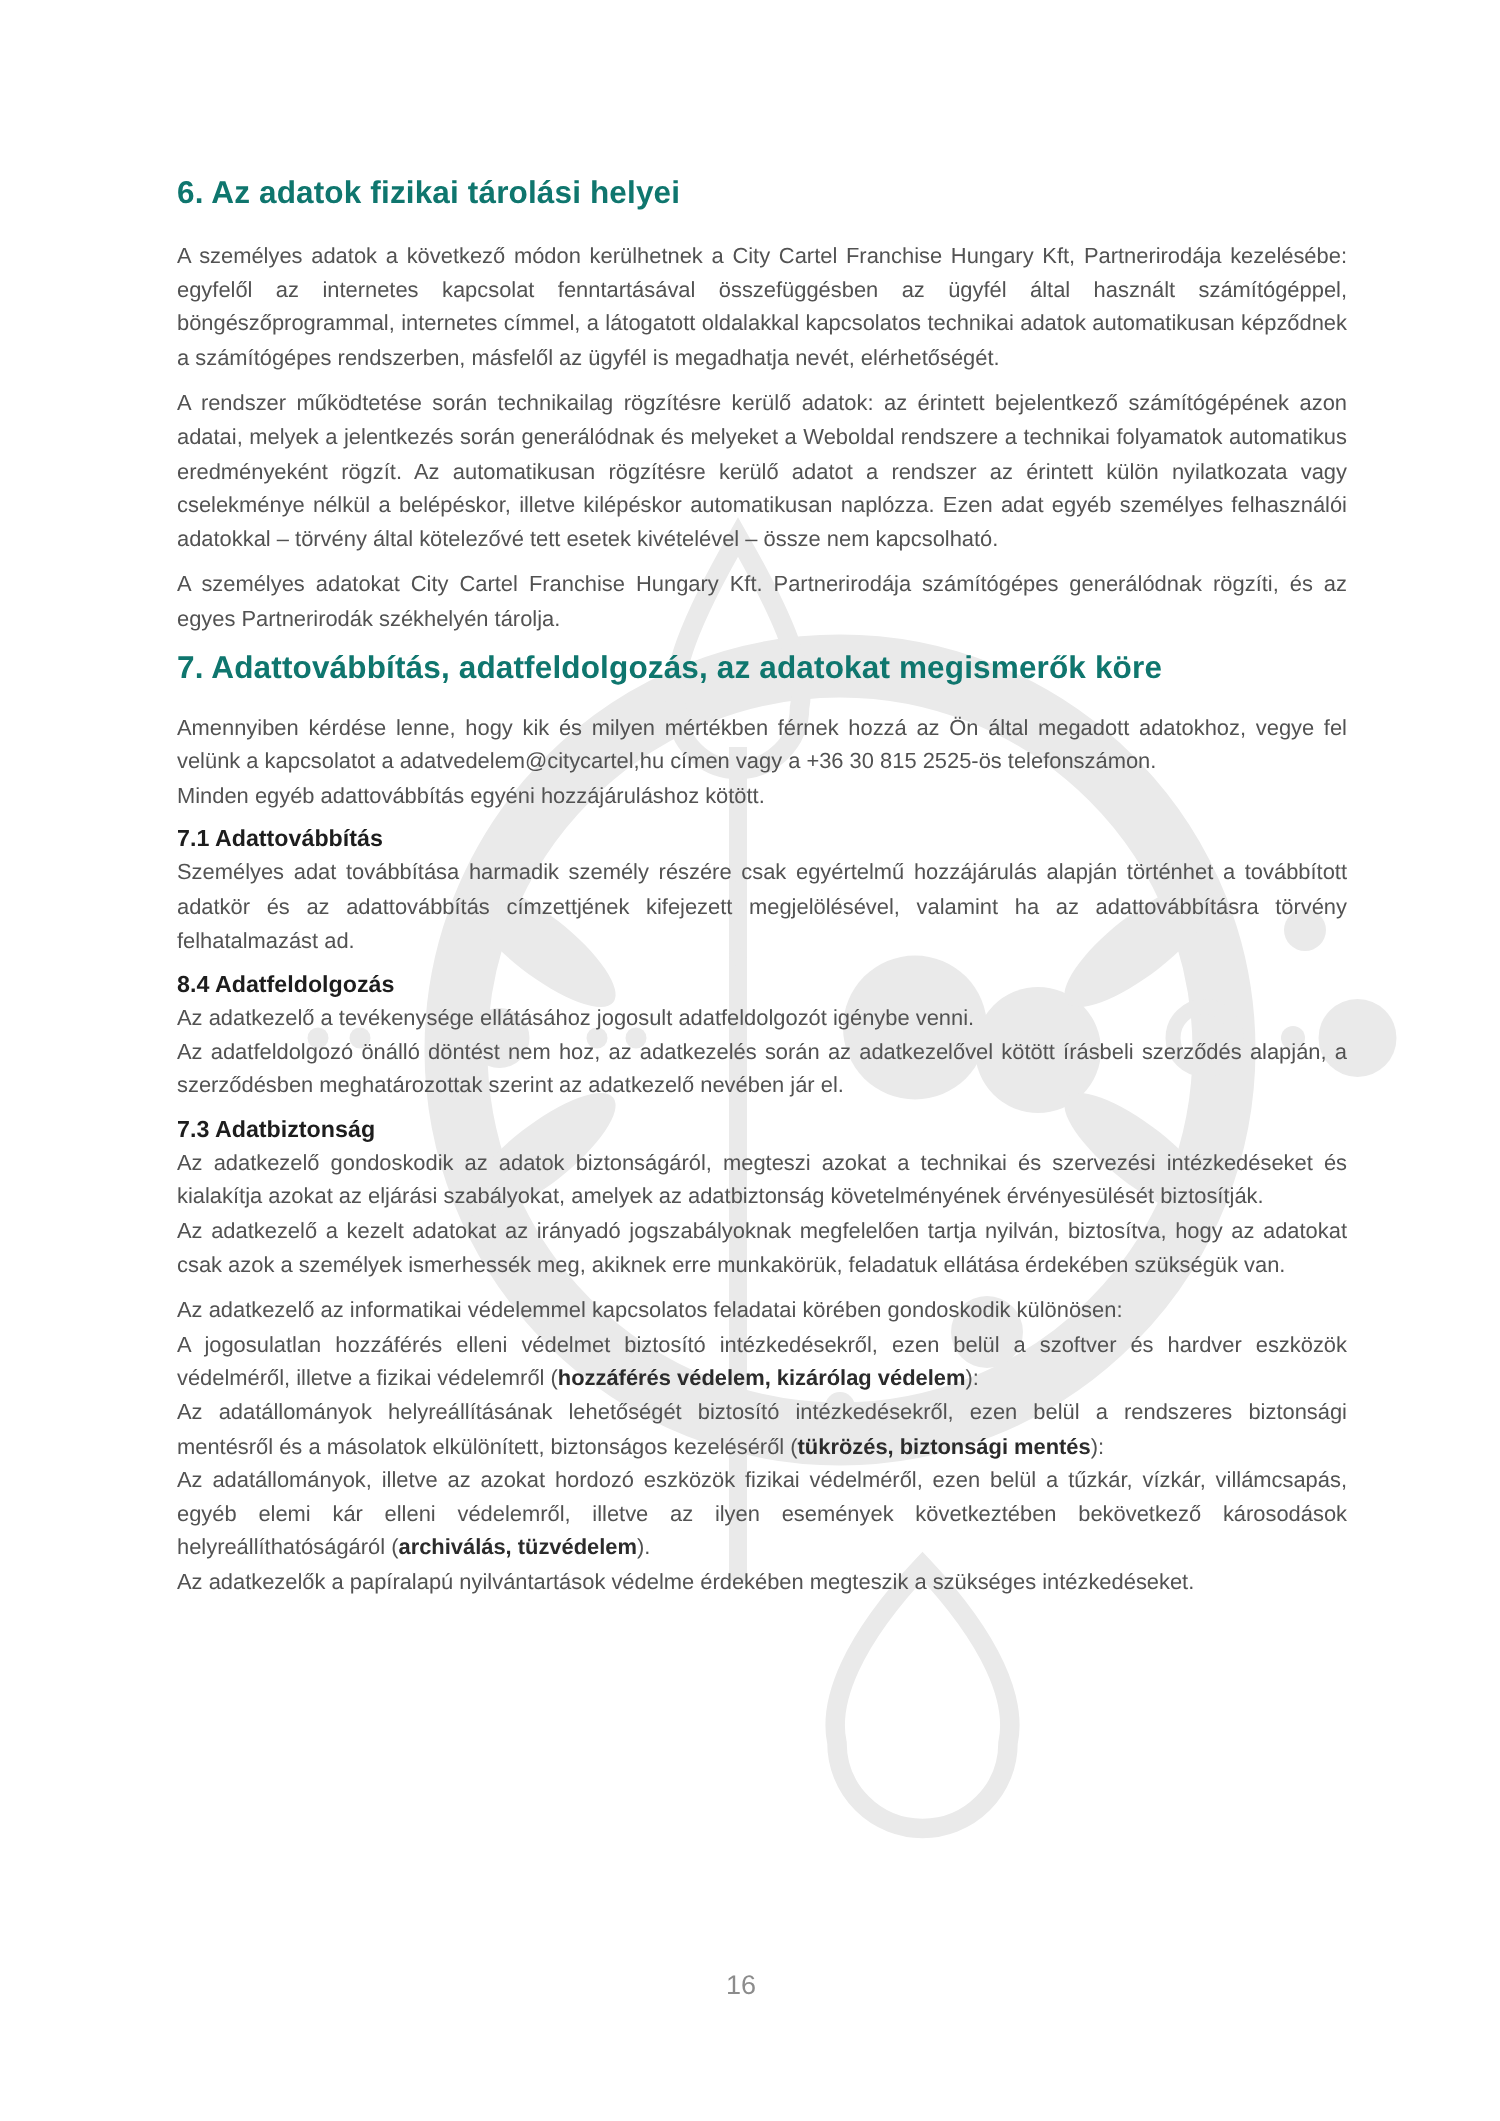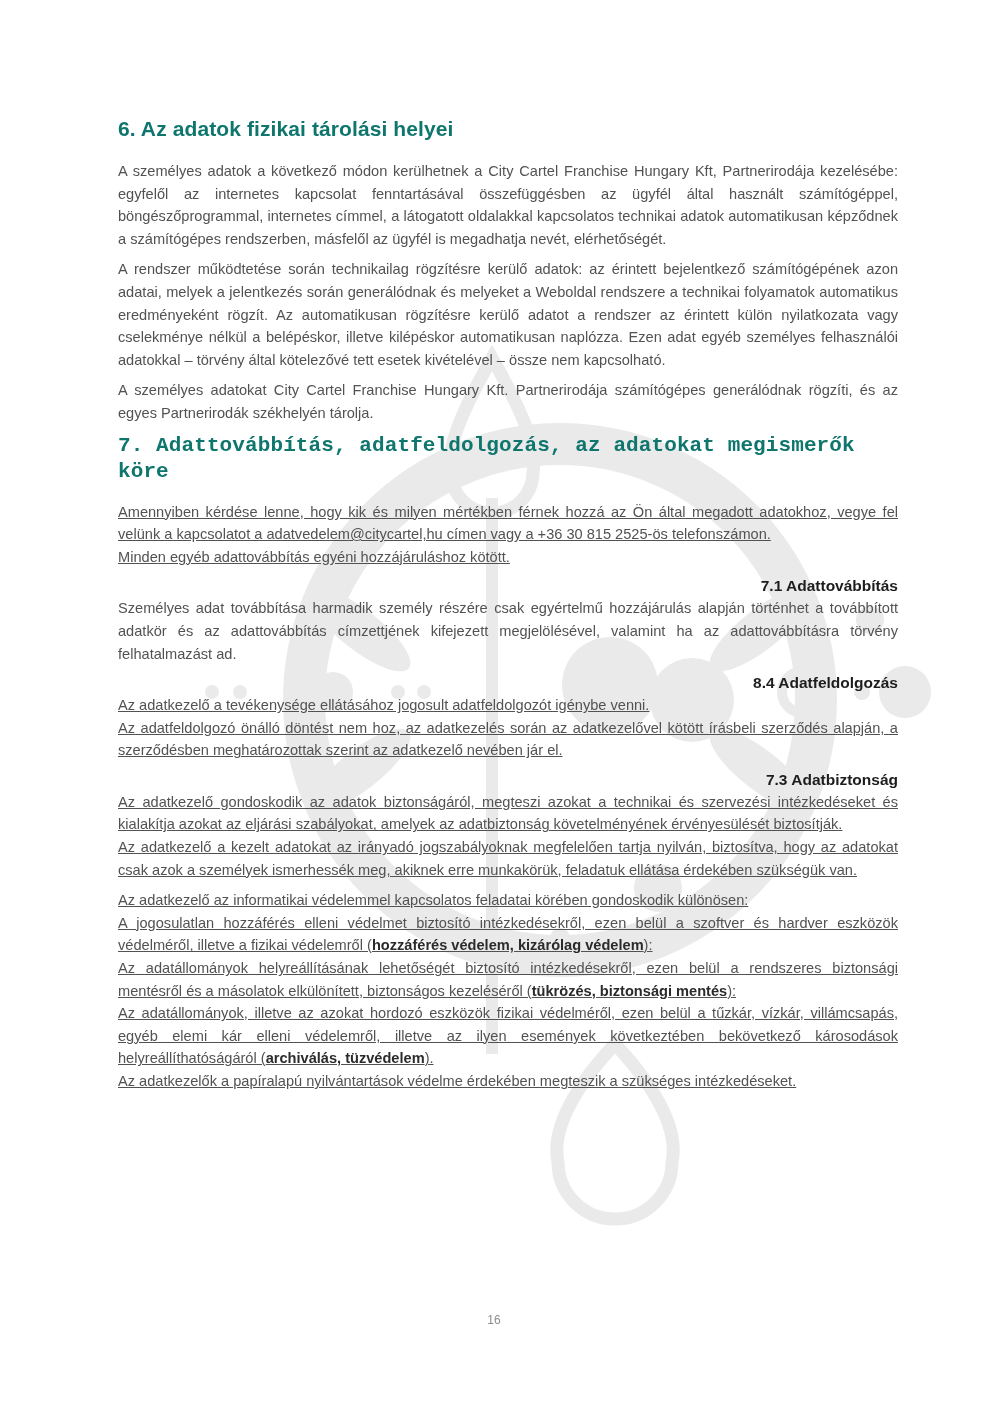--- a/index.html
+++ b/index.html
@@ -24,38 +24,38 @@
   }
   h1{
     font-family:"Liberation Sans",sans-serif;
     font-weight:700;
     font-size:21px;line-height:26px;
     color:#0f766e;
     letter-spacing:.1px;
     margin:0 0 18px 0;
     text-align:left;
   }
-  h1.h-sect7{margin-top:0;margin-bottom:16px;font-family:Liberation Mono, monospace;}
+  h1.h-sect7{margin-top:0;margin-bottom:16px;}
   h2.sub{
     font-family:"Liberation Sans",sans-serif;
     font-weight:700;
     font-size:15.5px;line-height:19px;
     color:#1d1d1d;
     margin:8px 0 2px 0;
-    text-align:right;
+    text-align:left;
   }
   p.para, .para{margin:0 0 8px 0;}
-  .group{margin:0 0 8px 0;text-decoration:underline;}
+  .group{margin:0 0 8px 0;}
   .group > div{margin:0;}
   .security{}
   b{font-weight:700;color:#2b2b2b;}
   .page-number{
     position:absolute;left:0;right:12px;top:1313px;
     text-align:center;
-    font-size:12px;color:#8c8c8c;
+    font-size:18px;color:#8c8c8c;
     z-index:1;
   }
 </style>
 </head>
 <body>
 
 <div class="page">
 
   <svg class="watermark" width="740" height="940" viewBox="0 0 740 940" aria-hidden="true">
     <g stroke="#eaeaea" fill="none">

